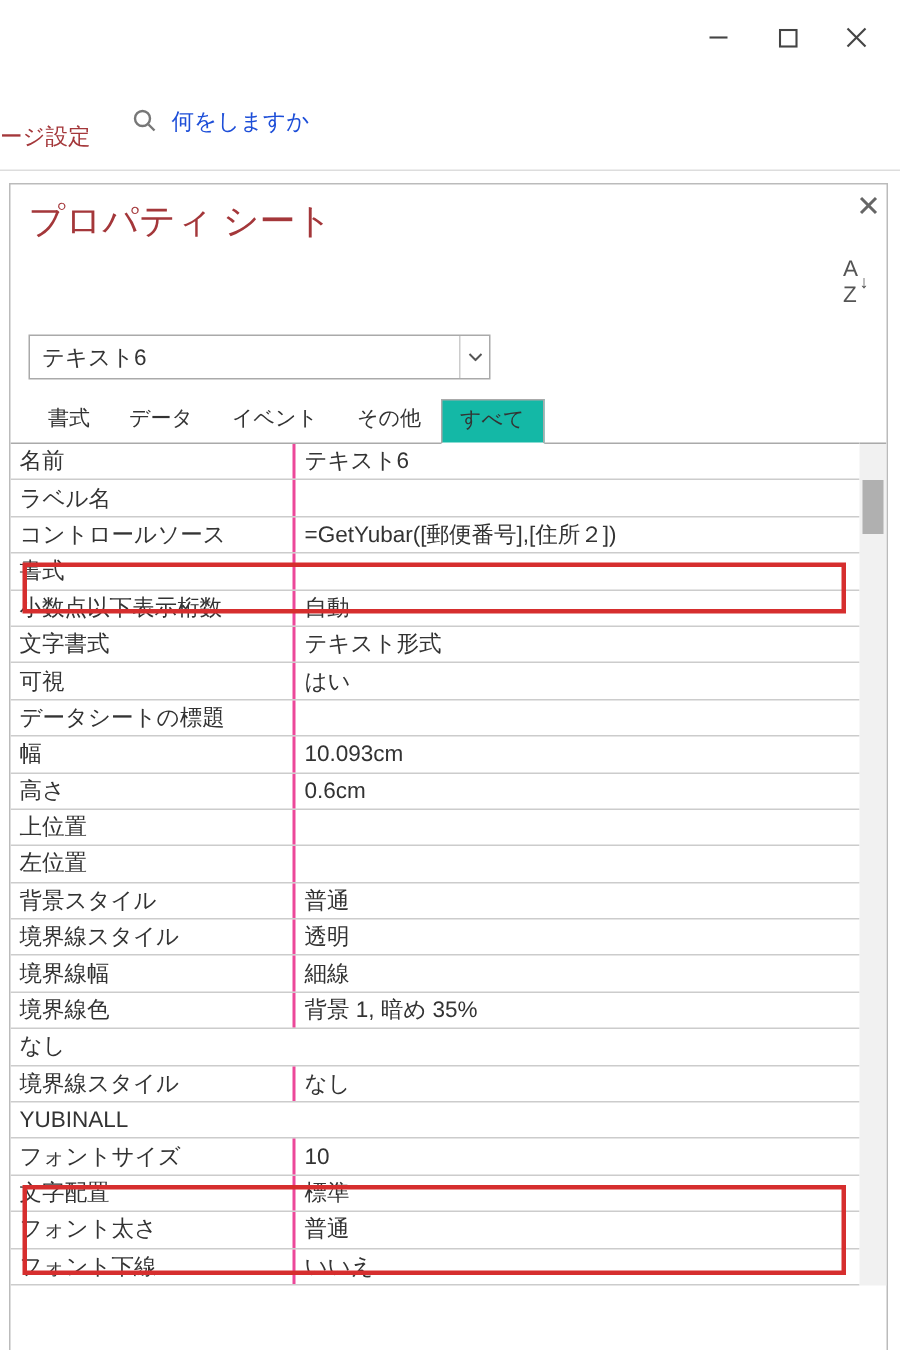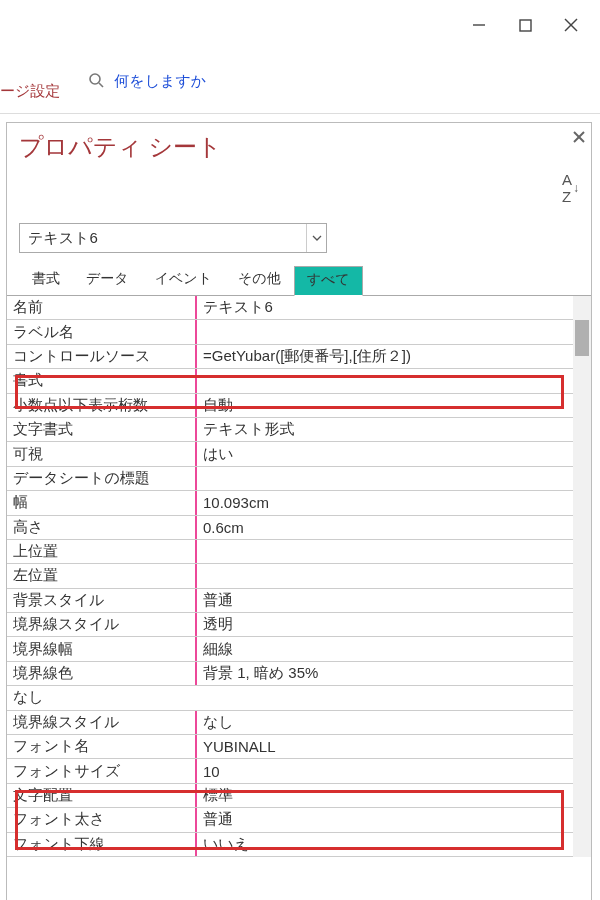--- a/index.html
+++ b/index.html
@@ -167,21 +167,20 @@
           <div class="cell-r">背景 1, 暗め 35%</div>
         </div>
         <div class="row">
           <div class="cell-r">なし</div>
         </div>
         <div class="row">
           <div class="cell-l">境界線スタイル</div>
           <div class="cell-r">なし</div>
         </div>
         <div class="row">
-          <div class="cell-l">フォント名</div>
           <div class="cell-r">YUBINALL</div>
         </div>
         <div class="row">
           <div class="cell-l">フォントサイズ</div>
           <div class="cell-r">10</div>
         </div>
         <div class="row">
           <div class="cell-l">文字配置</div>
           <div class="cell-r">標準</div>
         </div>

